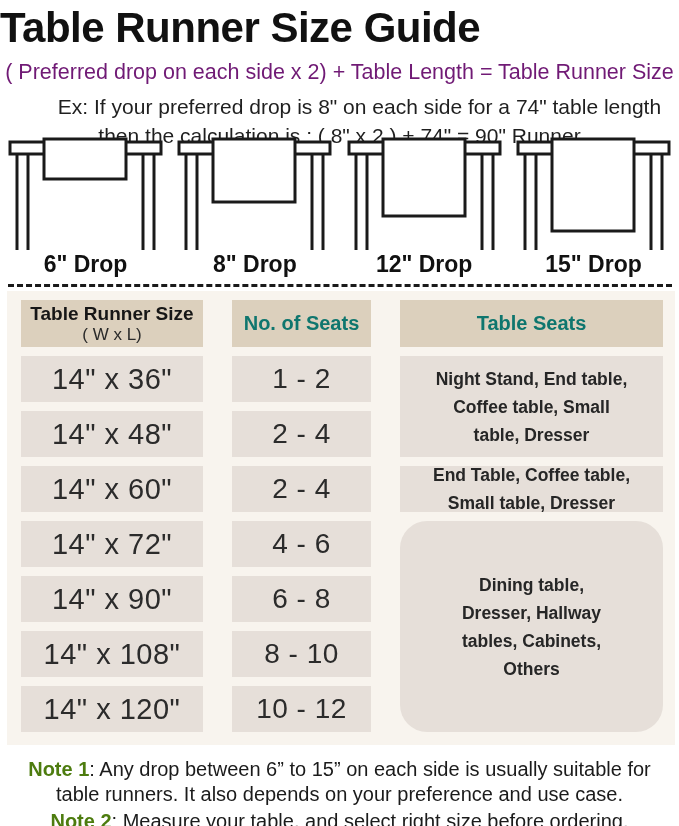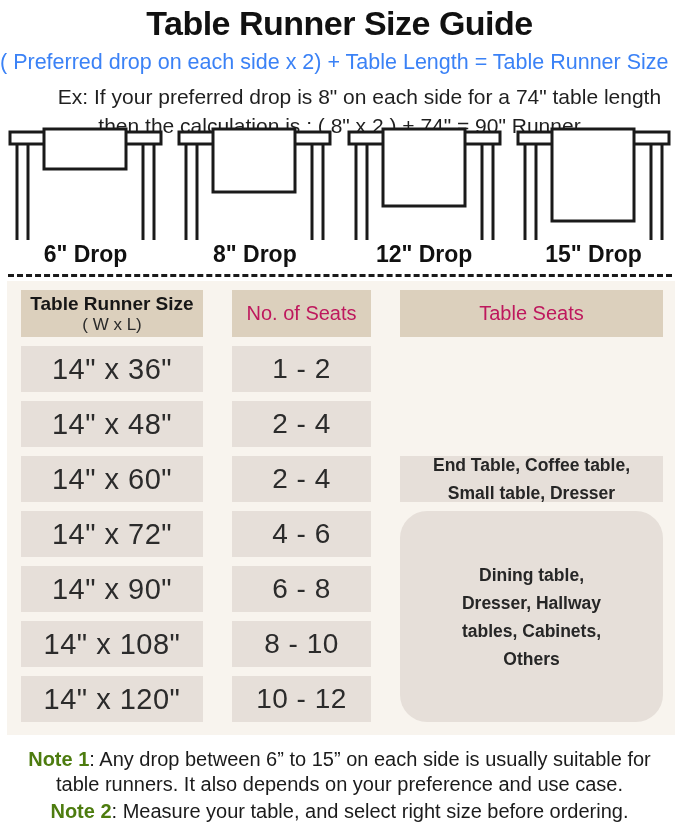--- a/index.html
+++ b/index.html
@@ -12,25 +12,25 @@
   html,body{background:#fff;}
   body{
     width:679px;height:826px;overflow:hidden;
     font-family:"Liberation Sans",sans-serif;
     color:var(--ink);
   }
   .page{width:679px;height:826px;position:relative;}
 
   
   .title{
-    margin-top:2px;text-align:center;
-    font-size:34px;font-weight:bold;letter-spacing:-.5px;line-height:1.25;
+    margin-top:2px;text-align:left;
+    font-size:42px;font-weight:bold;letter-spacing:-.5px;line-height:1.25;
     color:#111;
   }
-  .formula{margin-top:5px;text-align:left;font-size:21.5px;line-height:1.2;color:#3b82f6;}
+  .formula{margin-top:5px;text-align:center;font-size:21.5px;line-height:1.2;color:#701a75;}
   .example{text-align:center;font-size:21px;line-height:1.2;color:#1f1f1f;}
   .example.l1{margin-top:9px;padding-left:40px;}
   .example.l2{margin-top:4px;}
 
   
   .diagrams{
     margin-top:-16px;
     display:flex;justify-content:space-between;padding:0 1px;
   }
   .diagram{width:169px;display:flex;flex-direction:column;align-items:center;}
@@ -60,21 +60,21 @@
     padding:9px 12px 12px 14px;
   }
   .cell{
     display:flex;flex-direction:column;align-items:center;justify-content:center;
     text-align:center;
   }
   .hdr{background:var(--header-cell-bg);}
   .dat{background:var(--data-cell-bg);}
   .hdr .h-main{font-size:19px;font-weight:bold;color:#161616;line-height:1.15;}
   .hdr .h-sub{font-size:17px;color:#2a2a2a;line-height:1.15;}
-  .hdr.big{font-size:20px;font-weight:normal;color:#be185d;}
+  .hdr.big{font-size:20px;font-weight:bold;color:#0f766e;}
   .size-val{font-size:29px;color:#2b2b2b;letter-spacing:.5px;}
   .seat-val{font-size:28px;color:#2b2b2b;letter-spacing:.5px;}
   .types-val{
     font-size:17.5px;font-weight:bold;color:#262626;line-height:1.6;
     white-space:pre-line;
   }
   .g1{grid-column:3;grid-row:2 / span 2;}
   .g2{grid-column:3;grid-row:4;}
   .g3{grid-column:3;grid-row:5 / span 4;border-radius:27px;}
 
@@ -149,20 +149,23 @@
   <div class="panel">
     <div class="size-grid">
 
       <div class="cell hdr">
         <span class="h-main">Table Runner Size</span>
         <span class="h-sub">( W x L)</span>
       </div>
       <div class="cell hdr big">No. of Seats</div>
       <div class="cell hdr big">Table Seats</div>
 
+      <div class="cell dat types-val g1">Night Stand, End table,
+Coffee table, Small
+table, Dresser</div>
       <div class="cell dat types-val g2">End Table, Coffee table,
 Small table, Dresser</div>
       <div class="cell dat types-val g3">Dining table,
 Dresser, Hallway
 tables, Cabinets,
 Others</div>
 
       <div class="cell dat size-val" style="grid-column:1;grid-row:2">14" x 36"</div>
       <div class="cell dat seat-val" style="grid-column:2;grid-row:2">1 - 2</div>
 

